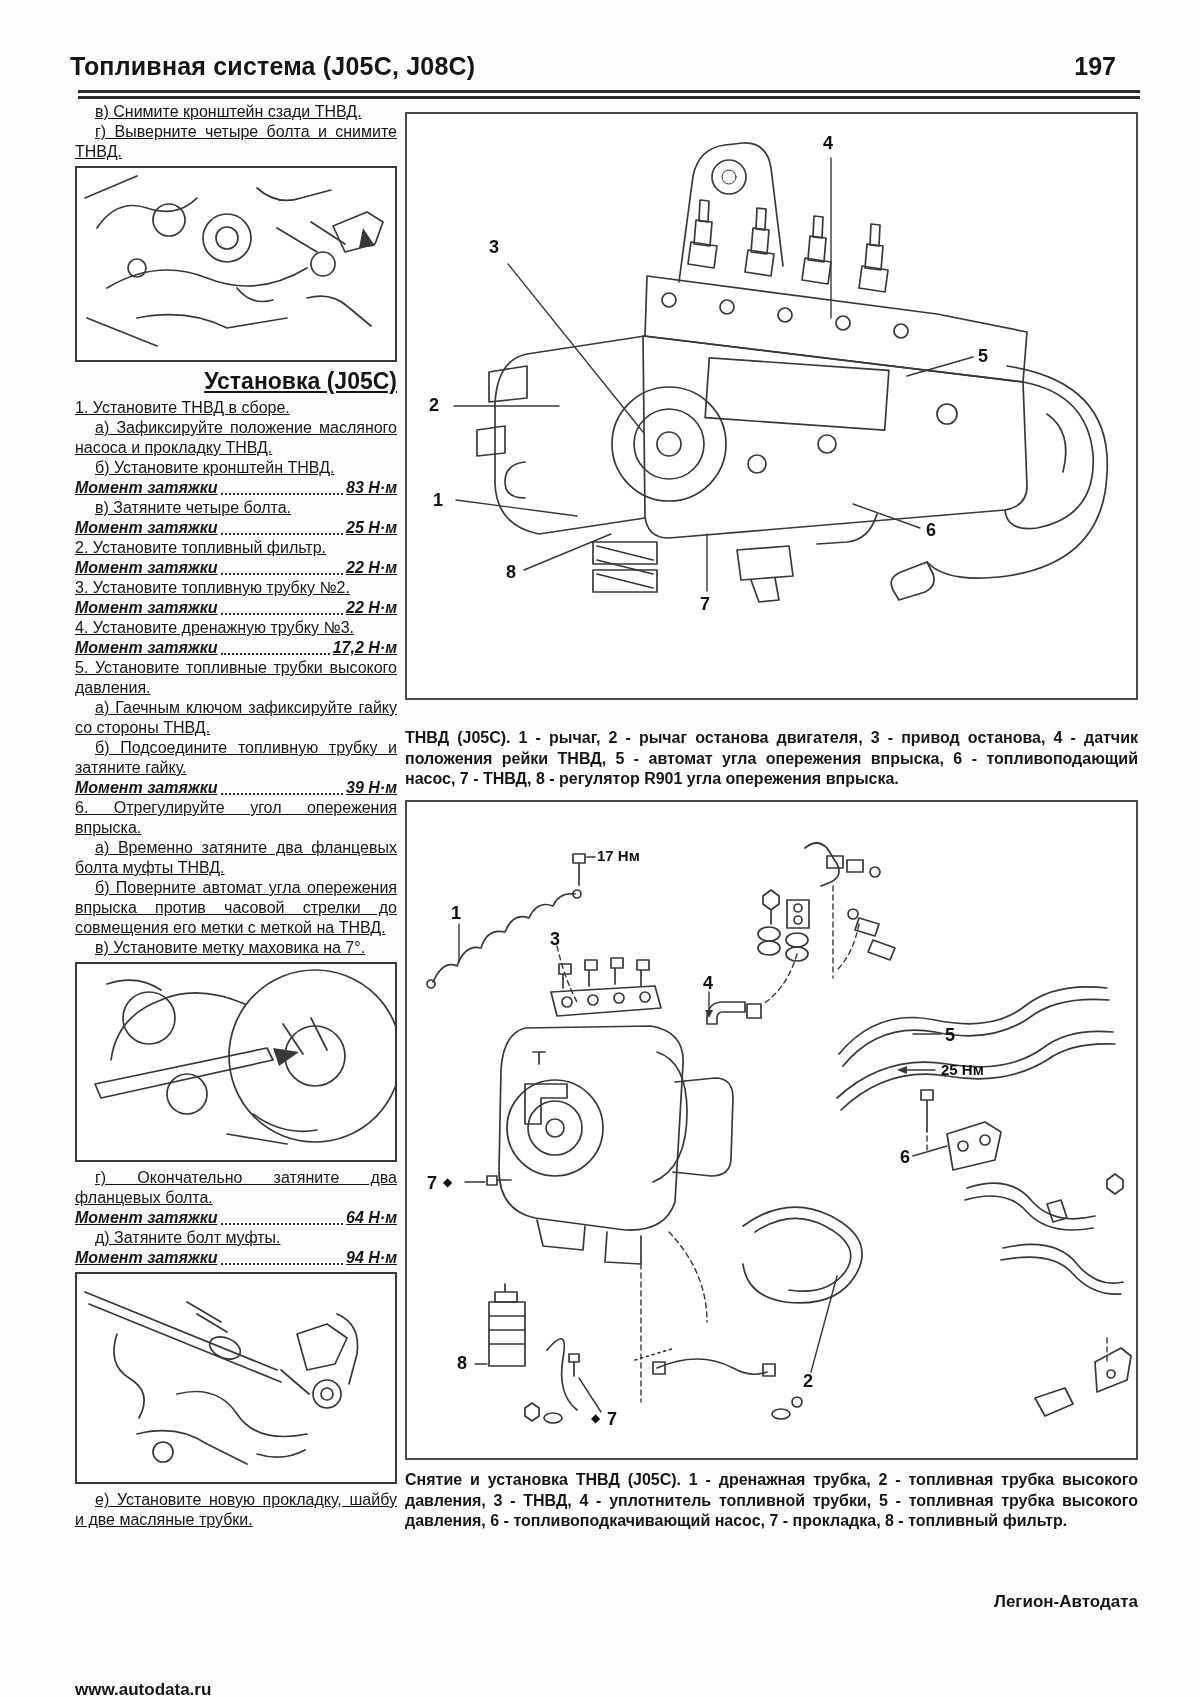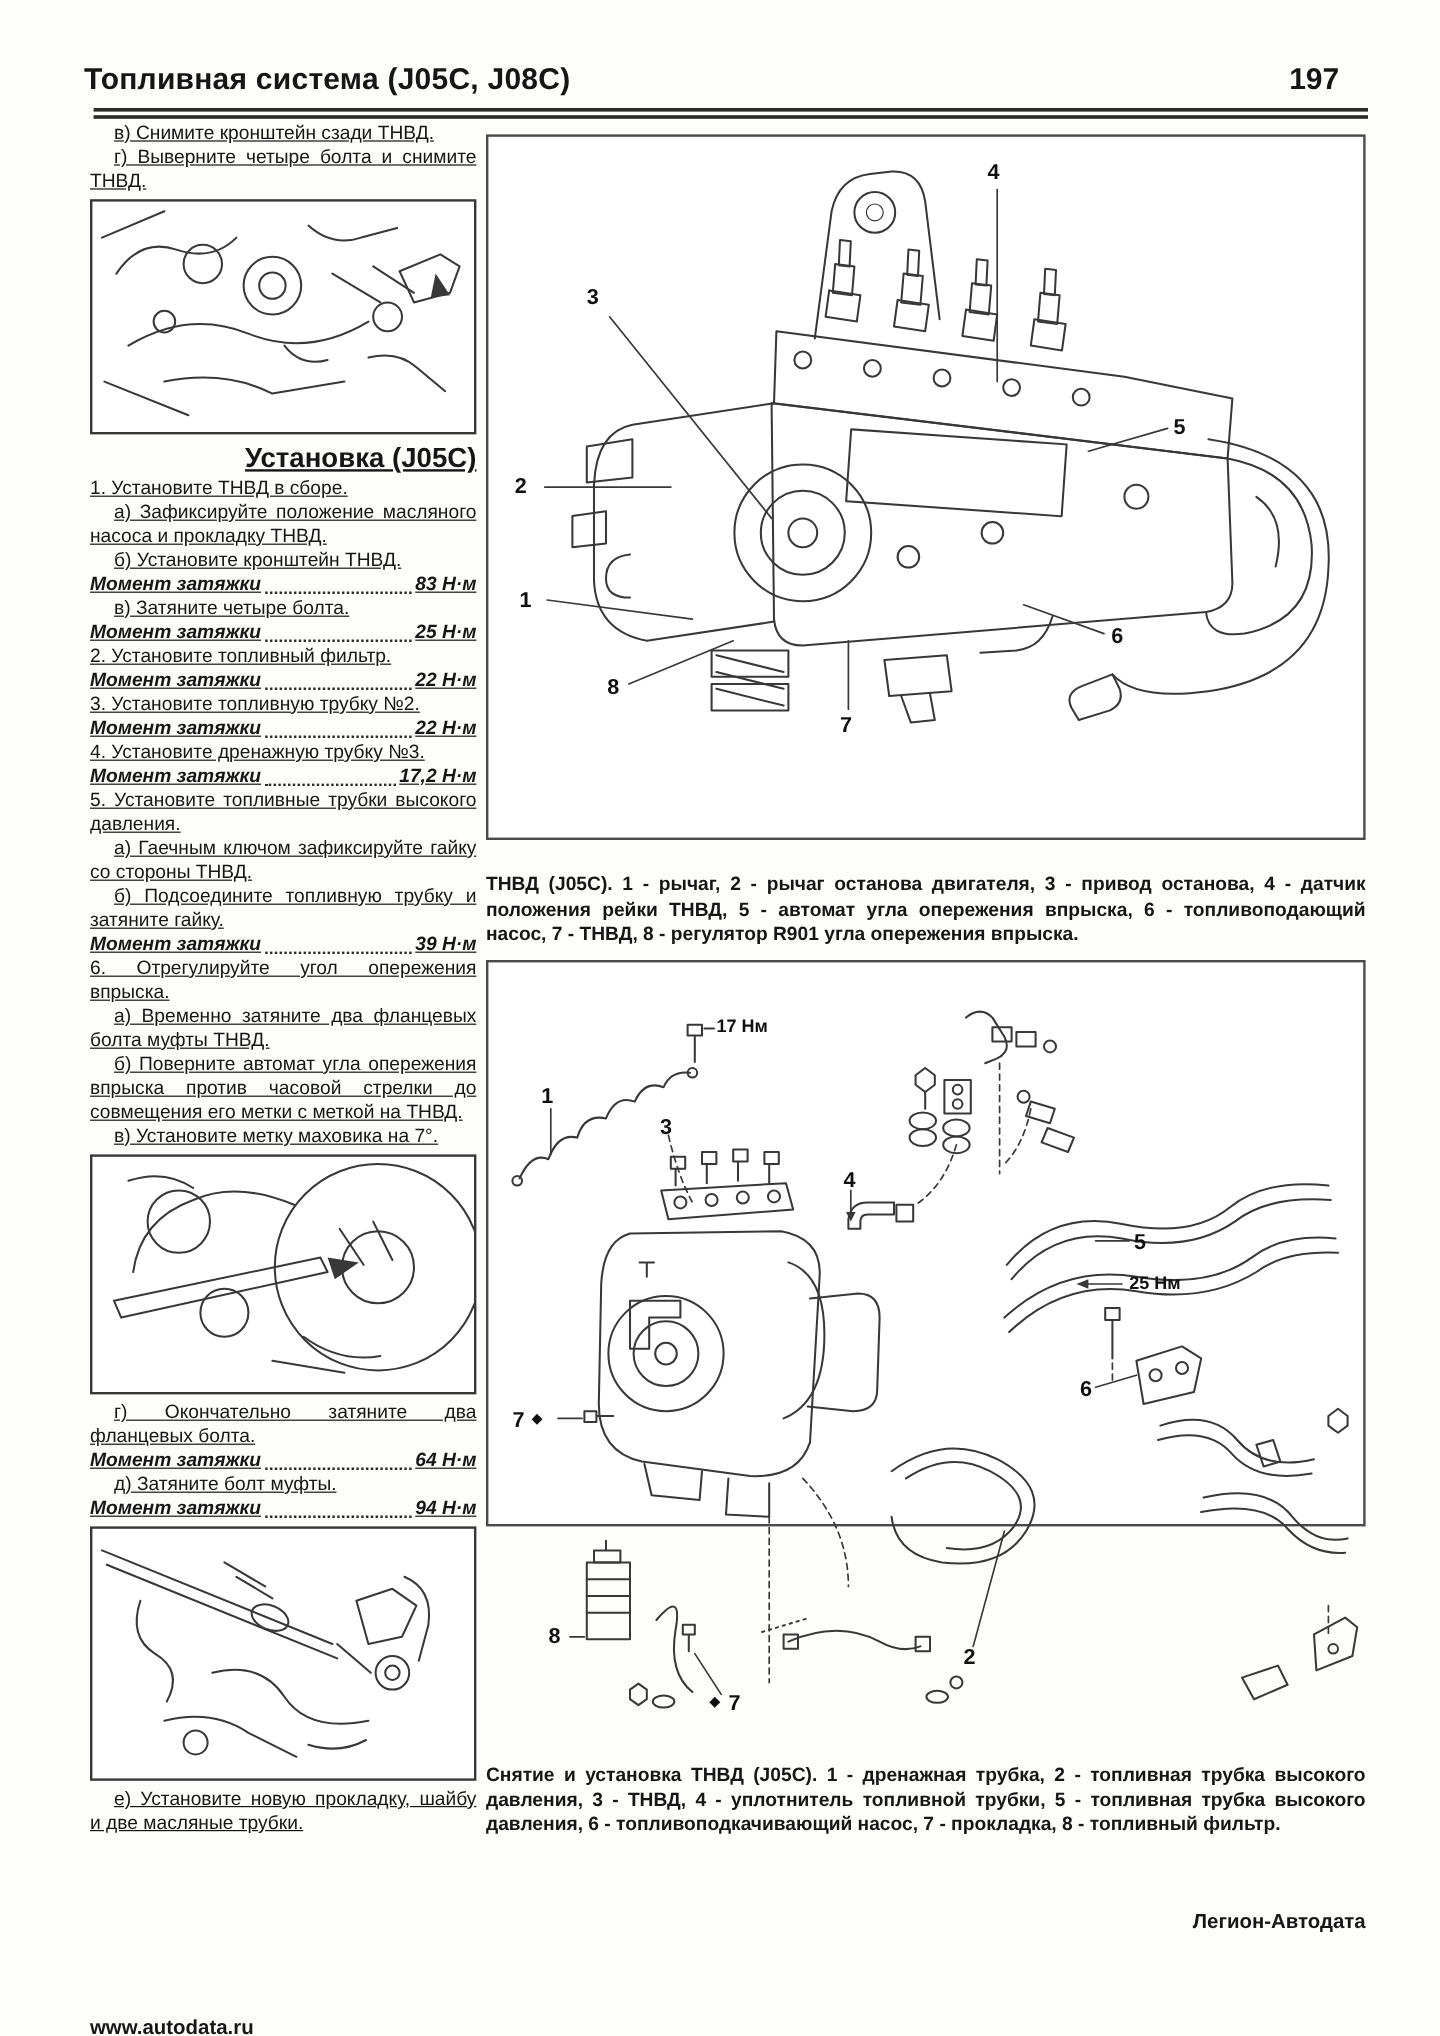--- a/index.html
+++ b/index.html
@@ -22,21 +22,21 @@
   .ln  { width:100%; }
   .sub { text-indent:20px; }
   .h2  { font-size:23px; font-weight:bold; line-height:26px; margin:6px 0 4px; text-align:right; }
   .tq  { display:flex; align-items:flex-end; font-style:italic; font-weight:bold; }
   .tq .dots { flex:1; margin:0 3px 3px; border-bottom:2px dotted #2b2b2b; height:13px; }
   .tq .val  { white-space:nowrap; }
   .imgbox { width:322px; border:2px solid #383838; background:#fff; margin:4px 0 6px; font-size:0; }
   
   .figbox  { position:absolute; left:405px; width:733px; border:2px solid #4a4a4a; background:#fff; }
   .fig1 { top:112px; height:588px; }
-  .fig2 { top:800px; height:472px; }
+  .fig2 { top:800px; height:660px; }
   .callout { position:absolute; font-weight:bold; font-size:18px; line-height:1; color:#101010; }
   .tlabel  { position:absolute; font-weight:bold; font-size:15px; line-height:1; color:#101010; }
   .diamond { position:absolute; font-size:12px; line-height:1; color:#101010; }
   .caption { position:absolute; left:405px; width:733px; font-weight:bold;
     font-size:16px; line-height:20.5px; text-align:justify; }
   .cap1 { top:712px;margin-top:16px; } .cap2 { top:1470px; }
   
   .footer-left  { position:absolute; top:1680px; left:75px;  font-size:17px; font-weight:bold; }
   .footer-right { position:absolute; top:1592px; right:62px; font-size:17px; font-weight:bold; }
   

